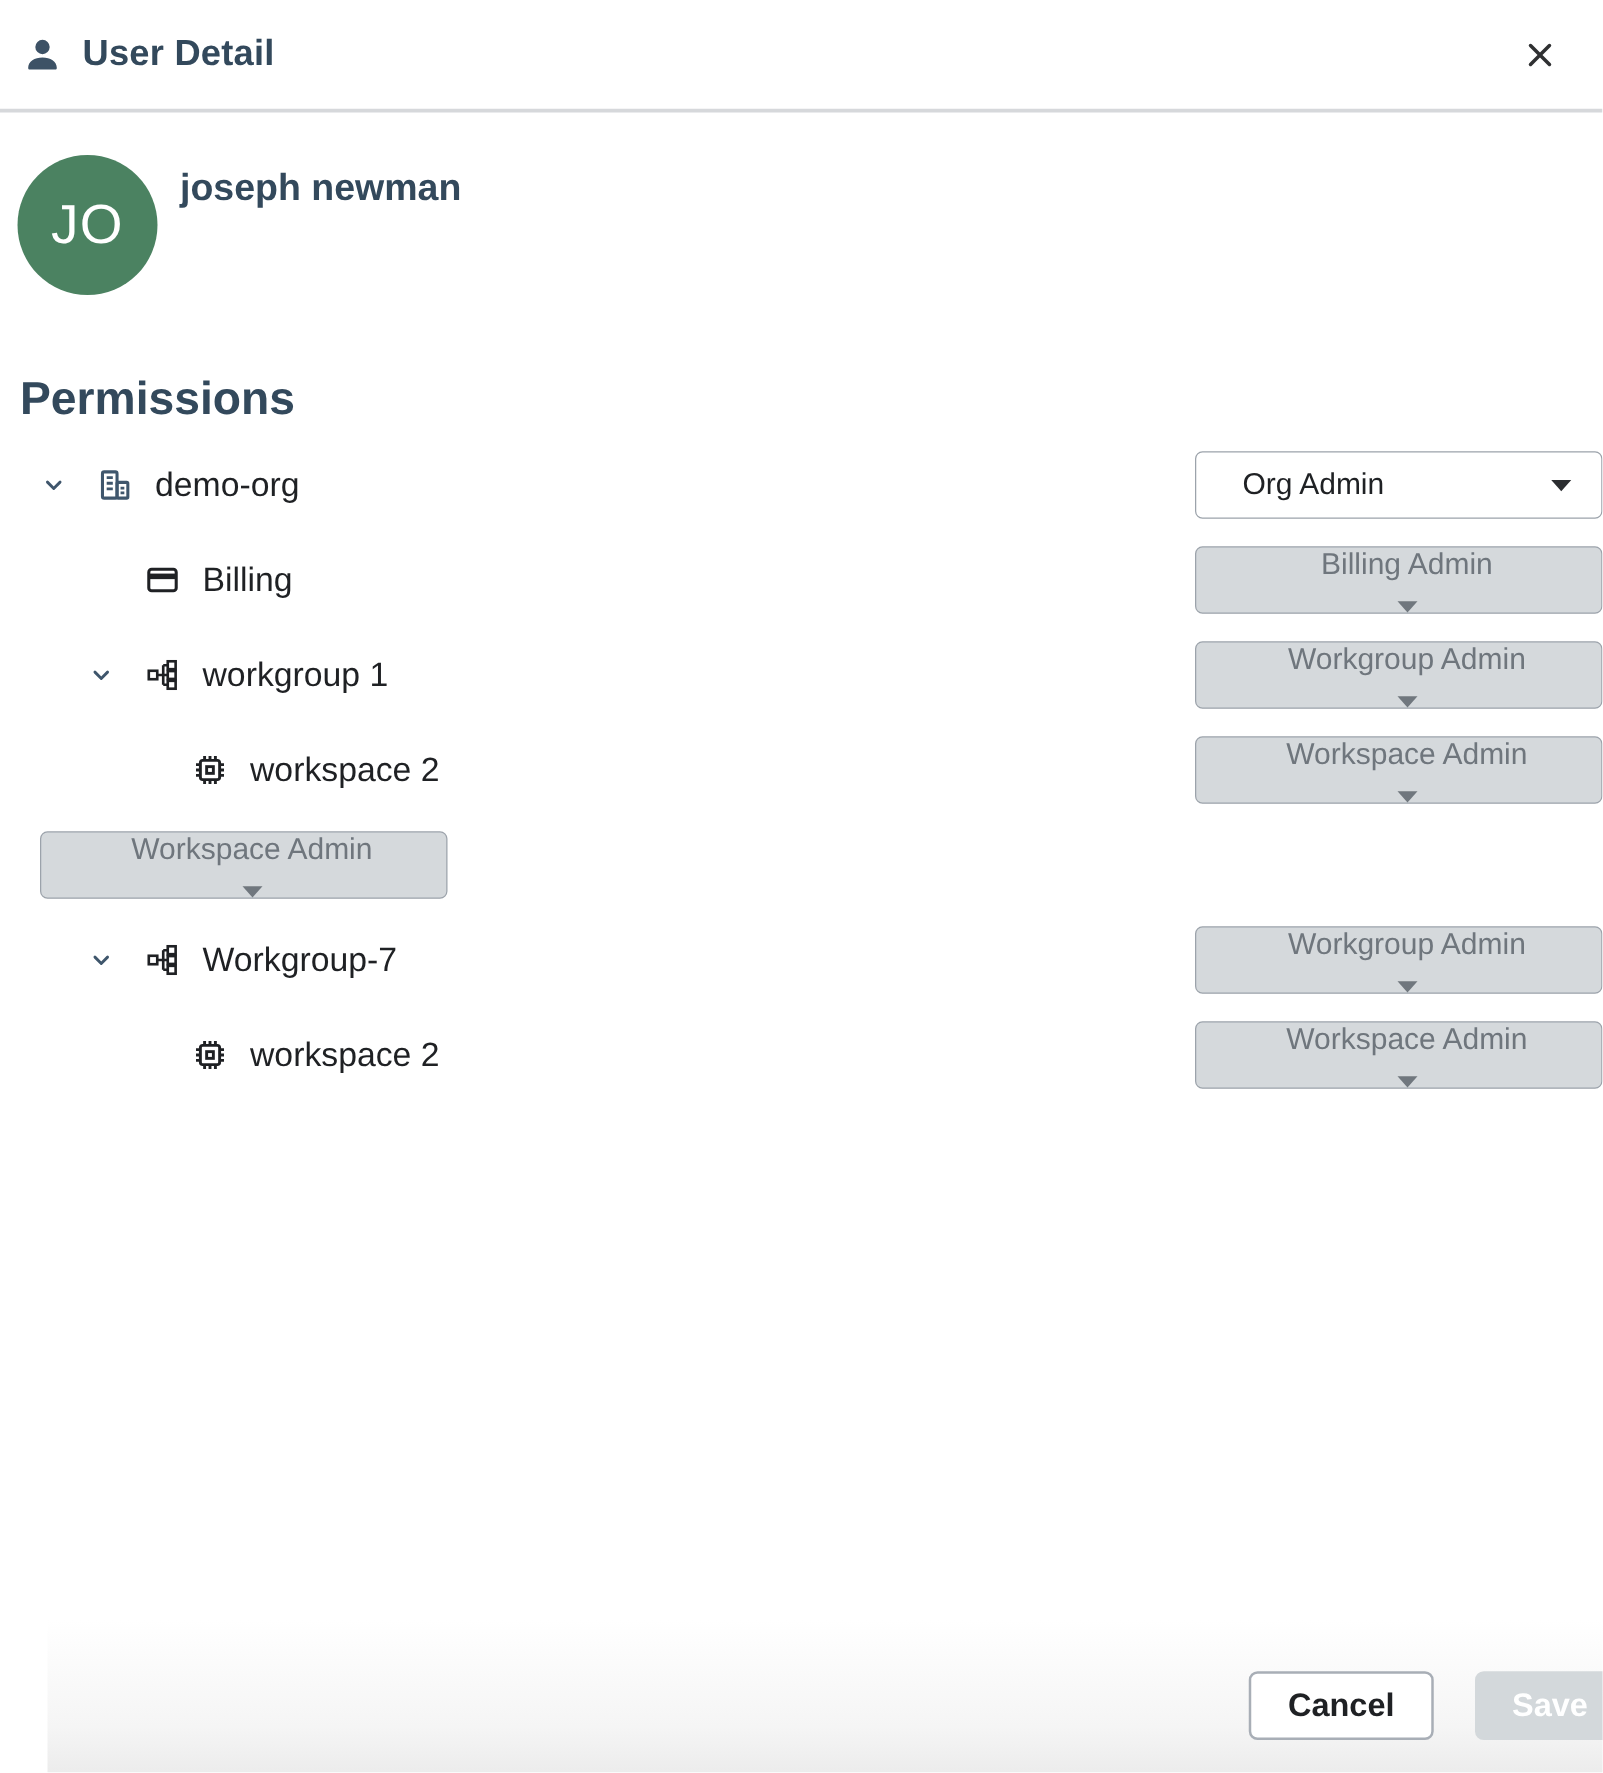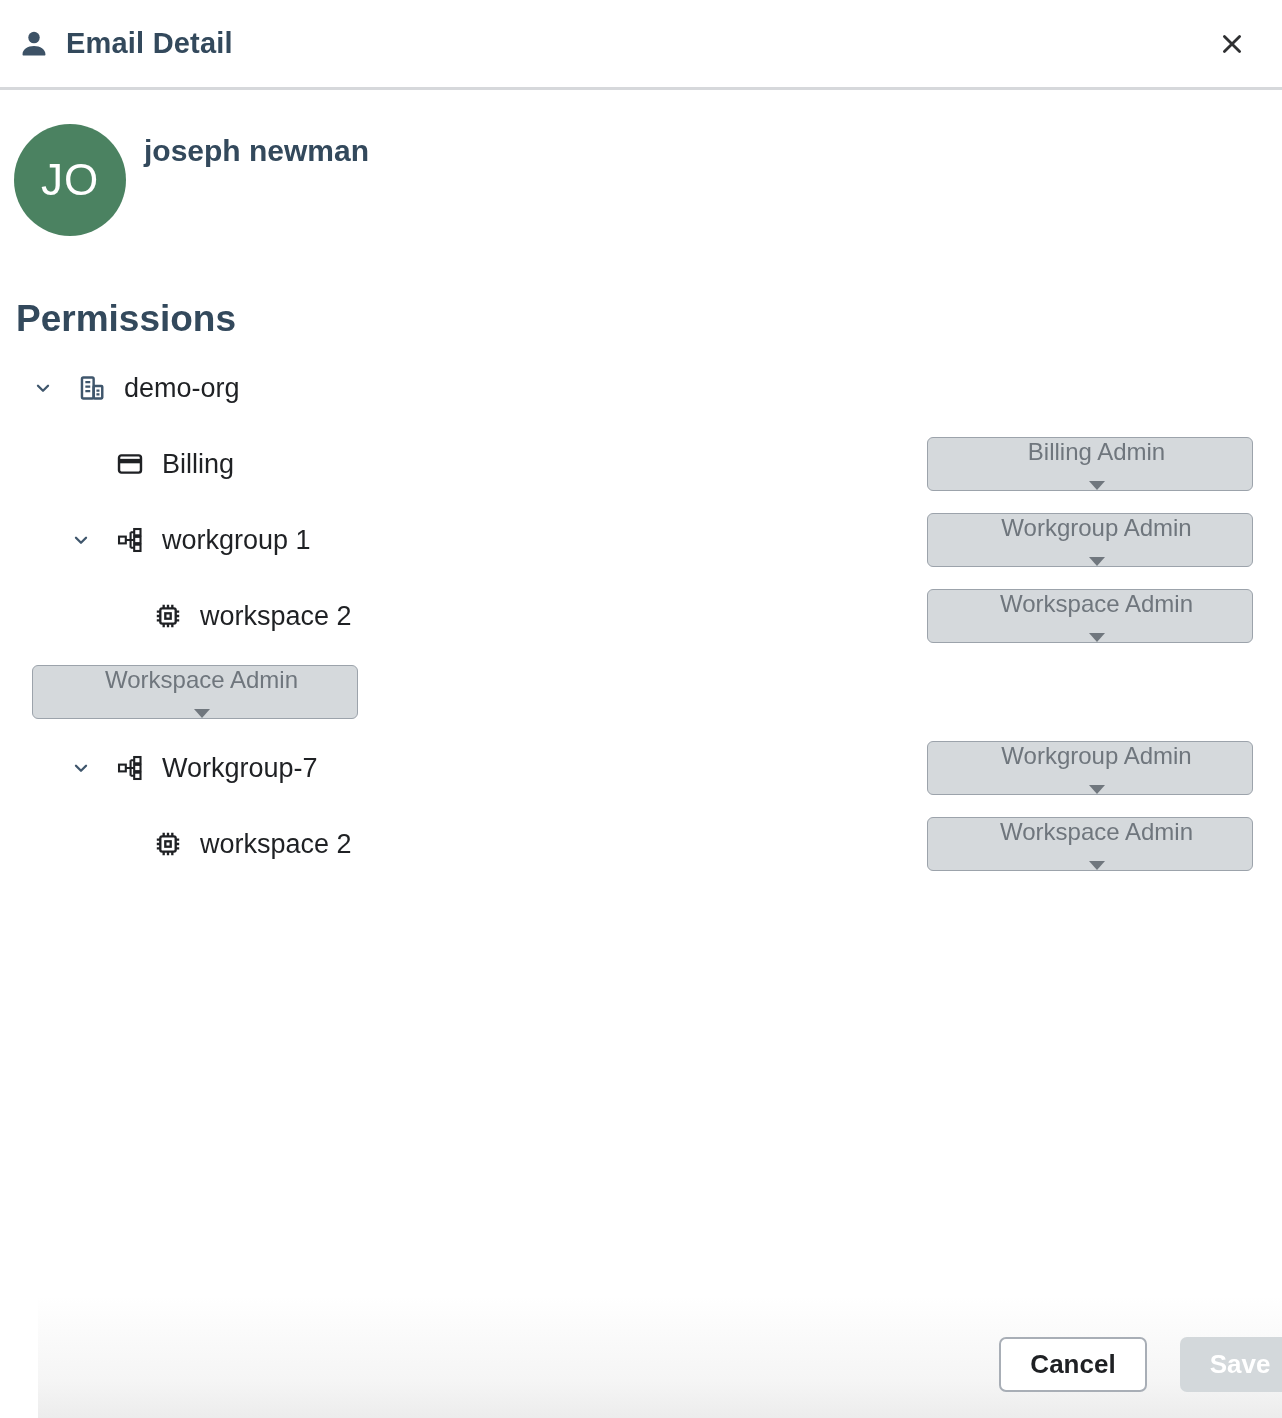--- a/index.html
+++ b/index.html
@@ -67,21 +67,20 @@
     font-size: 37px;
     font-weight: bold;
     color: #33495c;
   }
   .perm-rows { margin-top: 10px; }
   .perm-row {
     height: 76px;
     display: flex;
     align-items: center;
     padding-left: 32px;
-    padding-right: 29px;
   }
   .tree-item { display: flex; align-items: center; flex: 1; min-width: 0; }
   .indent { display: inline-block; height: 1px; }
   .level-0 .indent { width: 0; }
   .level-1 .indent { width: 38px; }
   .level-2 .indent { width: 76px; }
   .chevron {
     width: 22px; height: 22px;
     margin-right: 24px;
     display: inline-flex; align-items: center; justify-content: center;
@@ -168,21 +167,21 @@
 </head>
 <body>
 
 <div class="dialog-header">
   <span class="title-icon">
     <svg viewBox="0 0 24 24" fill="#3d5266">
       <circle cx="12" cy="7.2" r="4.3"></circle>
       <path d="M3.4 19.8c0-3.9 3.9-6.3 8.6-6.3s8.6 2.4 8.6 6.3c0 .5-.3.9-.8.9H4.2c-.5 0-.8-.4-.8-.9z"></path>
     </svg>
   </span>
-  <span class="dialog-title">Email Detail</span>
+  <span class="dialog-title">User Detail</span>
   <span class="header-spacer"></span>
   <button class="close-btn" aria-label="Close">
     <svg viewBox="0 0 24 24" fill="none" stroke="#2f3032" stroke-width="2.6" stroke-linecap="round">
       <path d="M5 5 L19 19 M19 5 L5 19"></path>
     </svg>
   </button>
 </div>
 
 <div class="user-section">
   <div class="avatar">JO</div>
@@ -205,20 +204,24 @@
         <svg viewBox="0 0 24 24" fill="none" stroke="#3f566c">
           <rect x="3.4" y="3" width="10" height="18" rx="1.2" stroke-width="2.1"></rect>
           <rect x="13.4" y="10.2" width="7.4" height="10.8" rx="0.8" stroke-width="2.1"></rect>
           <path d="M6.3 7 h4.2 M6.3 10.8 h4.2 M6.3 14.6 h4.2" stroke-width="1.9"></path>
           <path d="M15.8 14.2 h2.6 M15.8 17.4 h2.6" stroke-width="1.9"></path>
         </svg>
       </span>
 
       <span class="node-label">demo-org</span>
     </div>
+    <div class="role-select">
+      <span class="role-text">Org Admin</span>
+      <span class="caret"></span>
+    </div>
   </div>
     <div class="perm-row level-1 disabled">
     <div class="tree-item">
       <span class="indent"></span>
       <span class="chevron hidden-chevron">
         <svg viewBox="0 0 24 24" fill="none" stroke="#3f566c" stroke-width="2.5" stroke-linecap="round" stroke-linejoin="round">
           <path d="M6.5 9.5 L12 15 L17.5 9.5"></path>
         </svg>
       </span>
 

